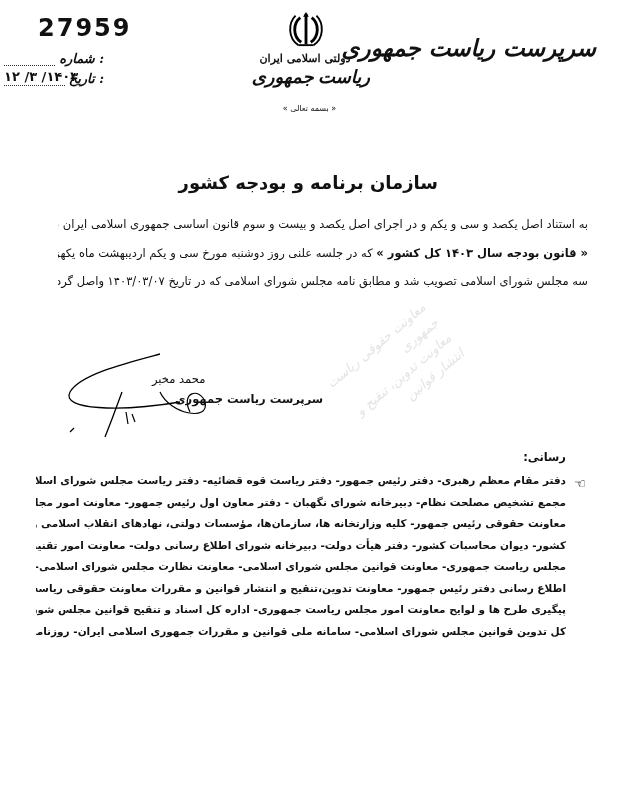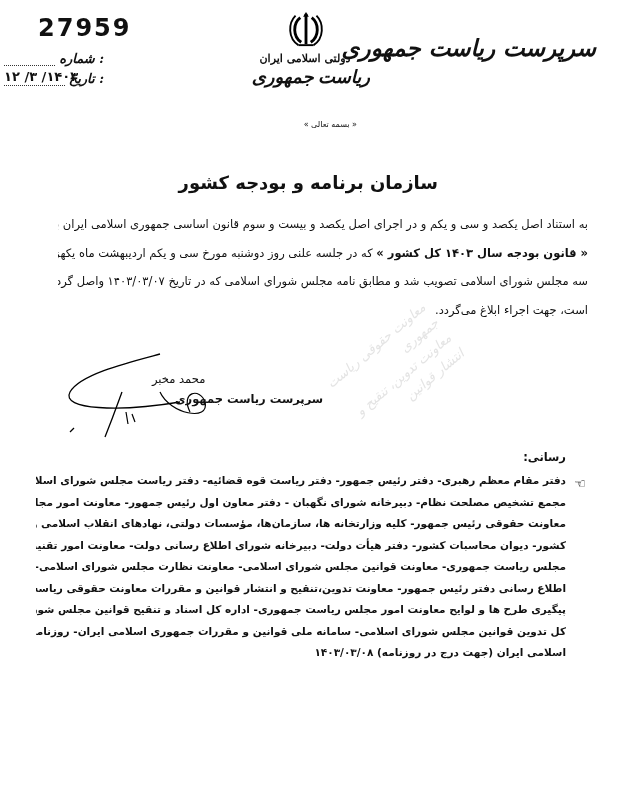--- a/index.html
+++ b/index.html
@@ -12,21 +12,21 @@
   #doc-number { left:38px; top:14px; font-size:24px; font-weight:bold; letter-spacing:2px; direction:rtl; }
   .meta-row { left:4px; width:100px; height:22px; display:flex; flex-direction:row-reverse; align-items:flex-end; gap:4px; }
   .meta-label { font-family:"DejaVu Serif", serif; font-size:13px; font-style:italic; font-weight:bold; white-space:nowrap; }
   .meta-line { flex:1; border-bottom:1px dotted #333; height:14px; position:relative; }
   .meta-val { position:absolute; left:0; bottom:1px; font-size:13px; font-weight:bold; direction:rtl; white-space:nowrap; }
 
   
   #emblem { left:287px; top:10px; width:38px; height:38px; }
   #country-name { left:250px; top:52px; width:110px; text-align:center; font-family:"DejaVu Serif", serif; font-size:11px; font-weight:bold; direction:rtl; }
   #office-name { left:245px; top:66px; width:125px; text-align:right; font-family:Liberation Serif, serif; font-style:italic; font-size:18px; font-weight:bold; direction:rtl; }
-  #basmala { left:262px; top:120px; width:95px; text-align:right; font-size:8px; direction:rtl; }
+  #basmala { left:262px; top:104px; width:95px; text-align:center; font-size:8px; direction:rtl; }
 
   
   #head-title { right:30px; top:34px; font-family:"DejaVu Serif", serif; font-style:italic; font-size:23px; font-weight:bold; direction:rtl; }
 
   
   #recipient { right:188px; top:172px; font-size:18px; font-weight:bold; }
 
   
   #body { right:38px; top:210px; width:530px; font-size:11.5px; line-height:28.5px; text-align:justify; text-align-last:right; }
   #body b { font-weight:bold; }
@@ -77,21 +77,20 @@
 <div id="basmala" class="abs">« بسمه تعالی »</div>
 
 <div id="head-title" class="abs">سرپرست ریاست جمهوری</div>
 
 <div id="recipient" class="abs rtl">سازمان برنامه و بودجه کشور</div>
 
 <div id="body" class="abs rtl">
   <span class="body-line">به استناد اصل یکصد و سی و یکم و در اجرای اصل یکصد و بیست و سوم قانون اساسی جمهوری اسلامی ایران به پیوست</span>
   <span class="body-line"><b>« قانون بودجه سال ۱۴۰۳ کل کشور »</b><span> که در جلسه علنی روز دوشنبه مورخ سی و یکم اردیبهشت ماه یکهزار و چهار صد و</span></span>
   <span class="body-line">سه مجلس شورای اسلامی تصویب شد و مطابق نامه مجلس شورای اسلامی که در تاریخ ۱۴۰۳/۰۳/۰۷ واصل گردیده</span>
-  <span class="body-line">است، جهت اجراء ابلاغ می‌گردد.</span>
 </div>
 
 <div id="watermark" class="abs">
   <div>معاونت حقوقی ریاست جمهوری</div>
   <div>معاونت تدوین، تنقیح و انتشار قوانین</div>
 </div>
 
 <svg id="signature-scribble" class="abs" viewBox="0 0 170 90">
   <path d="M100 2 C70 10 20 22 10 40 C0 58 60 60 120 50" stroke="#000" stroke-width="1.3" fill="none"></path>
   <path d="M45 85 C55 60 60 45 62 40" stroke="#000" stroke-width="1.3" fill="none"></path>
@@ -106,14 +105,13 @@
 <div id="cc-marker" class="abs">☜</div>
 <div id="cc-body" class="abs rtl">
   <span class="cc-line">دفتر مقام معظم رهبری- دفتر رئیس جمهور- دفتر ریاست قوه قضائیه- دفتر ریاست مجلس شورای اسلامی- دبیرخانه</span>
   <span class="cc-line">مجمع تشخیص مصلحت نظام- دبیرخانه شورای نگهبان - دفتر معاون اول رئیس جمهور- معاونت امور مجلس رئیس جمهور-</span>
   <span class="cc-line">معاونت حقوقی رئیس جمهور- کلیه وزارتخانه ها، سازمان‌ها، مؤسسات دولتی، نهادهای انقلاب اسلامی و استانداری‌های سراسر</span>
   <span class="cc-line">کشور- دیوان محاسبات کشور- دفتر هیأت دولت- دبیرخانه شورای اطلاع رسانی دولت- معاونت امور تقنینی معاونت امور</span>
   <span class="cc-line">مجلس ریاست جمهوری- معاونت قوانین مجلس شورای اسلامی- معاونت نظارت مجلس شورای اسلامی- معاونت ارتباطات و</span>
   <span class="cc-line">اطلاع رسانی دفتر رئیس جمهور- معاونت تدوین،تنقیح و انتشار قوانین و مقررات معاونت حقوقی ریاست جمهوری- اداره کل</span>
   <span class="cc-line">پیگیری طرح ها و لوایح معاونت امور مجلس ریاست جمهوری- اداره کل اسناد و تنقیح قوانین مجلس شورای اسلامی- اداره</span>
   <span class="cc-line">کل تدوین قوانین مجلس شورای اسلامی- سامانه ملی قوانین و مقررات جمهوری اسلامی ایران- روزنامه رسمی جمهوری</span>
-  <span class="cc-line last">اسلامی ایران (جهت درج در روزنامه) ۱۴۰۳/۰۳/۰۸</span>
 </div>
 
 </body></html>

